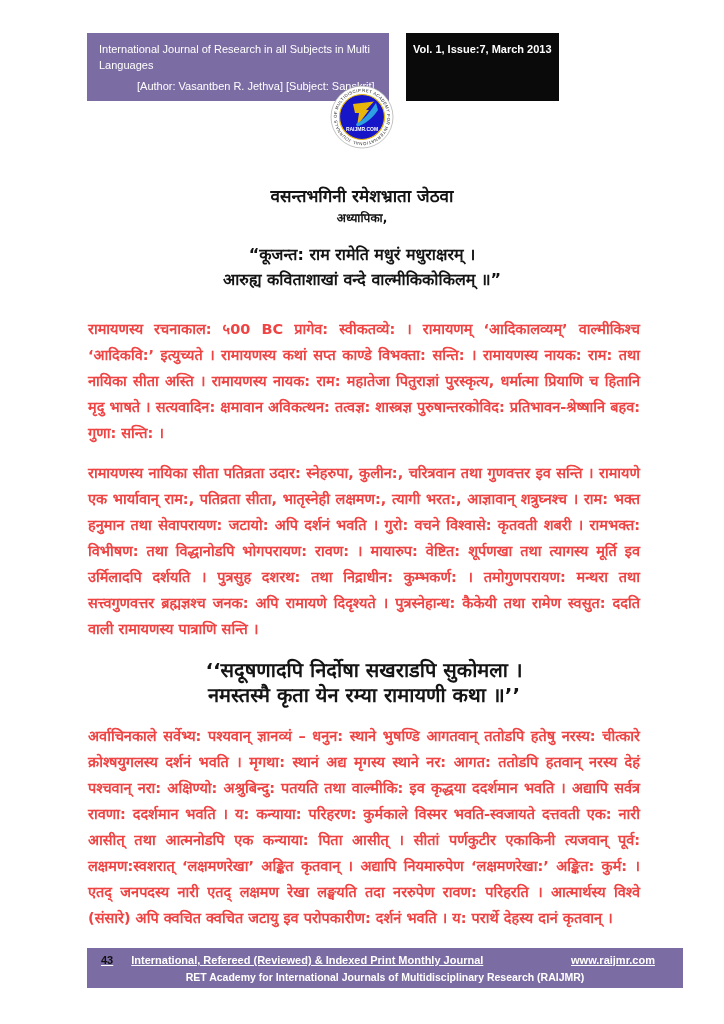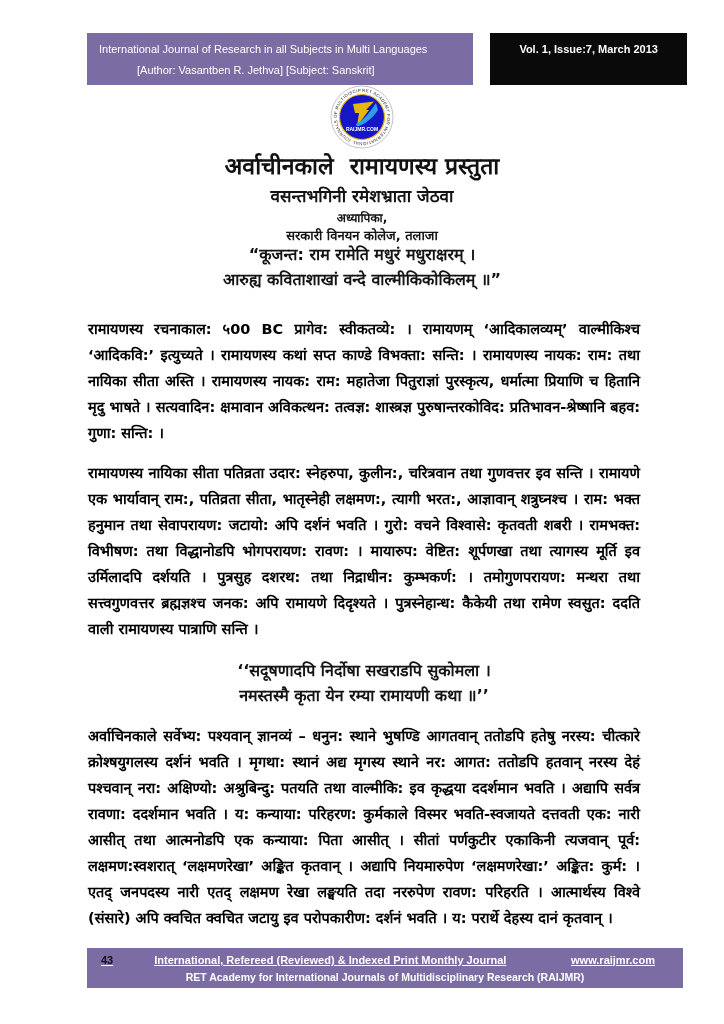--- a/index.html
+++ b/index.html
@@ -1,21 +1,21 @@
 <!DOCTYPE html>
 <html><head>
 <meta charset="utf-8">
 <style>
   html,body { margin:0; padding:0; background:#ffffff; }
   .page {
     position:relative; width:724px; height:1024px; background:#ffffff;
     overflow:hidden; font-family:"DejaVu Sans", sans-serif; color:#141414;
   }
   
-  .header { position:absolute; top:33px; left:87px; width:600px; display:flex; gap:17px; }
+  .header { position:absolute; top:33px; left:87px; width:472px; display:flex; gap:17px; }
   .header-left {
     width:391px; box-sizing:border-box; background:#7c6ca4; color:#ffffff;
     padding:8px 12px 7px; font-family:"Liberation Sans", sans-serif; font-size:11px;
   }
   .header-left .hline { line-height:16px; margin:0 0 5px 0; white-space:pre-wrap; }
   .header-left .hline:last-child { margin-bottom:0;padding-left:38px; }
   .header-right {
     width:199px; box-sizing:border-box; background:#0a0a0a; color:#ffffff;
     padding:8px 6px 7px; font-family:"Liberation Sans", sans-serif; font-size:11px;
     font-weight:bold; text-align:center;
@@ -29,36 +29,36 @@
   .doc-author { top:184px; font-size:17px; font-weight:bold; }
   .doc-designation { top:209px; font-size:12px; font-weight:bold; }
   .doc-institution { top:226px; font-size:13px; font-weight:bold; }
   
   .shloka-1 { top:242px; font-size:16px; font-weight:bold; line-height:25px; }
   .shloka-line { margin:0; }
   
   .content { position:absolute; top:316px; left:88px; width:552px; }
   .content p.body-para {
     margin:0 0 14px 0; font-size:14.5px; font-weight:bold; line-height:26px;
-    text-align:justify; color:#000000;
+    text-align:justify; color:#ef4444;
   }
   .shloka-2 {
-    text-align:center; font-size:16px; font-weight:bold; line-height:25px;
+    text-align:center; font-size:20px; font-weight:bold; line-height:25px;
     margin:16px 0 15px 0;
   }
   .last-para { margin-top:20px !important; }
   
   .footer {
     position:absolute; top:948px; left:87px; width:596px; box-sizing:border-box;
     background:#7c6ca4; color:#ffffff; padding:5px 8px 4px;
     font-family:"Liberation Sans", sans-serif;
   }
   .footer-row1 { display:flex; align-items:center; font-size:11px; font-weight:bold; line-height:15px;text-decoration:underline; }
   .footer-page { color:#111111; margin:0 18px 0 6px; }
-  .footer-journal { flex:1;margin-left:23px; }
+  .footer-journal { flex:1; }
   .footer-site { margin-right:20px; }
   .footer-row2 { text-align:center; font-size:10.5px; font-weight:bold; line-height:14px; margin-top:2px; }
 </style>
 </head>
 <body>
 
 <div class="page">
 
   <div class="header">
     <div class="header-left">
@@ -79,24 +79,22 @@
       <text font-size="4.3" fill="#222222" letter-spacing="0.4" font-family="Liberation Sans, sans-serif">
         <textPath href="#ringPath">RET ACADEMY FOR INTERNATIONAL JOURNALS OF MULTIDISCIPLINARY RESEARCH</textPath>
       </text>
       <circle cx="33" cy="32" r="22.5" fill="#1616c8" stroke="#e8b50a" stroke-width="1.2"></circle>
       <path d="M24 19 L45 16.5 L37 25 L40 25 L28 41 L30 28 L26 28 Z" fill="#e8b50a"></path>
       <path d="M27 39 C35 35 41 27 47 18 L49 25 C43 34 35 40 28 41.5 Z" fill="#2e9fe0"></path>
       <text x="33" y="45.5" text-anchor="middle" font-size="5" font-weight="bold" fill="#ffffff" font-family="Liberation Sans, sans-serif">RAIJMR.COM</text>
     </svg>
   </div>
 
-  <div class="centered doc-title">अर्वाचीनकाले  रामायणस्य प्रस्तुता</div>
   <div class="centered doc-designation">अध्यापिका,</div>
   <div class="centered doc-author">वसन्तभगिनी रमेशभ्राता जेठवा</div>
-  <div class="centered doc-institution">सरकारी विनयन कोलेज, तलाजा</div>
 
   <div class="centered shloka-1">
     <p class="shloka-line">“कूजन्त: राम रामेति मधुरं मधुराक्षरम् ।</p>
     <p class="shloka-line">आरुह्य कविताशाखां वन्दे वाल्मीकिकोकिलम् ॥”</p>
   </div>
 
   <div class="content">
     <p class="body-para">रामायणस्य रचनाकाल: ५00 BC प्रागेव: स्वीकतव्ये: । रामायणम् ‘आदिकालव्यम्’  वाल्मीकिश्च ‘आदिकवि:’ इत्युच्यते । रामायणस्य कथां सप्त काण्डे विभक्ता: सन्ति: । रामायणस्य नायक: राम: तथा नायिका सीता अस्ति । रामायणस्य नायक: राम: महातेजा पितुराज्ञां पुरस्कृत्य, धर्मात्मा प्रियाणि च हितानि मृदु भाषते । सत्यवादिन: क्षमावान अविकत्थन: तत्वज्ञ: शास्त्रज्ञ पुरुषान्तरकोविद: प्रतिभावन-श्रेष्षानि बहव: गुणा: सन्ति: ।</p>
     <p class="body-para">रामायणस्य नायिका सीता पतिव्रता उदार: स्नेहरुपा, कुलीन:, चरित्रवान तथा गुणवत्तर इव सन्ति । रामायणे एक भार्यावान् राम:, पतिव्रता सीता, भातृस्नेही लक्षमण:, त्यागी भरत:, आज्ञावान् शत्रुघ्नश्च । राम: भक्त हनुमान तथा सेवापरायण: जटायो: अपि दर्शनं भवति । गुरो: वचने विश्वासे: कृतवती शबरी । रामभक्त: विभीषण: तथा विद्धानोडपि भोगपरायण: रावण: । मायारुप: वेष्टित: शूर्पणखा तथा त्यागस्य मूर्ति इव उर्मिलादपि दर्शयति । पुत्रसुह दशरथ: तथा निद्राधीन: कुम्भकर्ण: । तमोगुणपरायण: मन्थरा तथा सत्त्वगुणवत्तर ब्रह्मज्ञश्च जनक: अपि रामायणे दिदृश्यते । पुत्रस्नेहान्ध: कैकेयी तथा रामेण स्वसुत: ददति वाली रामायणस्य पात्राणि सन्ति ।</p>
 

